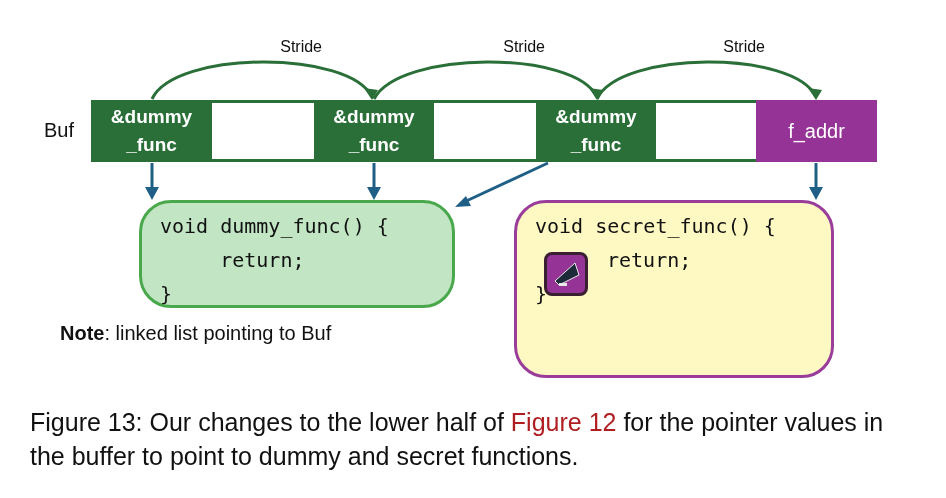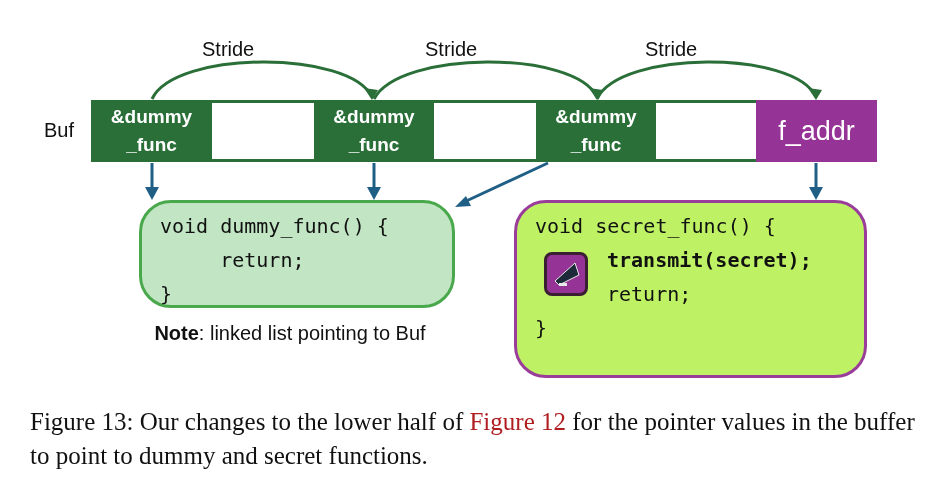--- a/index.html
+++ b/index.html
@@ -1,31 +1,31 @@
 <!DOCTYPE html>
 <html><head>
 <meta charset="utf-8">
 <style>
   html, body { margin:0; padding:0; background:#ffffff; }
   body { width:946px; height:498px; position:relative; overflow:hidden; font-family:"Liberation Sans", sans-serif; }
   .abs { position:absolute; }
-  .stride { font-size:20px; color:#111; text-align:left; width:120px; }
+  .stride { font-size:16px; color:#111; text-align:right; width:120px; }
   .buf-label { font-size:20px; color:#111; }
   .cell { position:absolute; top:100px; height:62px; display:flex; align-items:center; justify-content:center; text-align:center; color:#fff; font-size:19px; line-height:28px; box-sizing:border-box; }
   .cell.green { background:#2a6e38;font-weight:bold; }
   .cell.white { background:#fff; border-top:3px solid #2a6e38; border-bottom:3px solid #2a6e38; }
-  .cell.purple { background:#963396; font-size:27px; }
+  .cell.purple { background:#963396; font-size:20px; }
   .codebox { position:absolute; box-sizing:border-box; border-radius:32px; font-family:"DejaVu Sans Mono", monospace; font-size:20px; line-height:34px; color:#111; padding:6px 18px; }
   .green-box { left:139px; top:200px; width:316px; height:108px; background:#c2e6c4; border:3px solid #4aa84c; }
-  .pink-box { left:514px; top:200px; width:353px; height:178px; background:#bef264; border:3px solid #9a3d9a; }
+  .pink-box { left:514px; top:200px; width:320px; height:178px; background:#fef9c3; border:3px solid #9a3d9a; }
   .code-line { white-space:pre; }
   .bold { font-weight:bold; }
   .red { color:#e8322c; }
-  .note { position:absolute; left:60px; top:318px; width:460px; text-align:center; font-size:20px; line-height:30px; color:#111; }
-  .caption { position:absolute; left:30px; top:405px; width:890px; font-family:Liberation Serif, serif; font-size:25px; line-height:34px; color:#111; }
+  .note { position:absolute; left:60px; top:318px; width:460px; font-size:20px; line-height:30px; color:#111; }
+  .caption { position:absolute; left:30px; top:405px; width:890px; font-family:Liberation Sans, sans-serif; font-size:25px; line-height:34px; color:#111; }
   .caption .link { color:#b01e22; }
   .megaphone { position:absolute; left:544px; top:252px; width:44px; height:44px; border-radius:8px; background:#963396; border:3px solid #3a1f33; box-sizing:border-box; }
 </style>
 </head>
 <body>
 
 <svg class="abs" style="left:0;top:0;" width="946" height="498">
   <defs>
     <marker id="ag" markerWidth="10" markerHeight="10" refX="5" refY="8" orient="auto" markerUnits="userSpaceOnUse">
       <path d="M0,0 L10,0 L5,9 Z" fill="#2a6e38" transform="rotate(0)"></path>
@@ -83,21 +83,20 @@
 </div>
 
 <div class="codebox green-box">
   <div class="code-line">void dummy_func() {</div>
   <div class="code-line">     return;</div>
   <div class="code-line">}</div>
 </div>
 
 <div class="codebox pink-box">
   <div class="code-line">void secret_func() {</div>
-  <div class="code-line bold" style="padding-left:72px;">transmit(secret);</div>
   <div class="code-line" style="padding-left:72px;">return;</div>
   <div class="code-line">}</div>
 </div>
 
 <div class="megaphone">
   <svg width="38" height="38" viewBox="0 0 38 38">
     <polygon points="8,26 28,8 32,20 12,30" fill="#1d2a3a" stroke="#e8e8e8" stroke-width="1"></polygon>
     <rect x="12" y="28" width="8" height="3" fill="#e8e8e8"></rect>
   </svg>
 </div>

